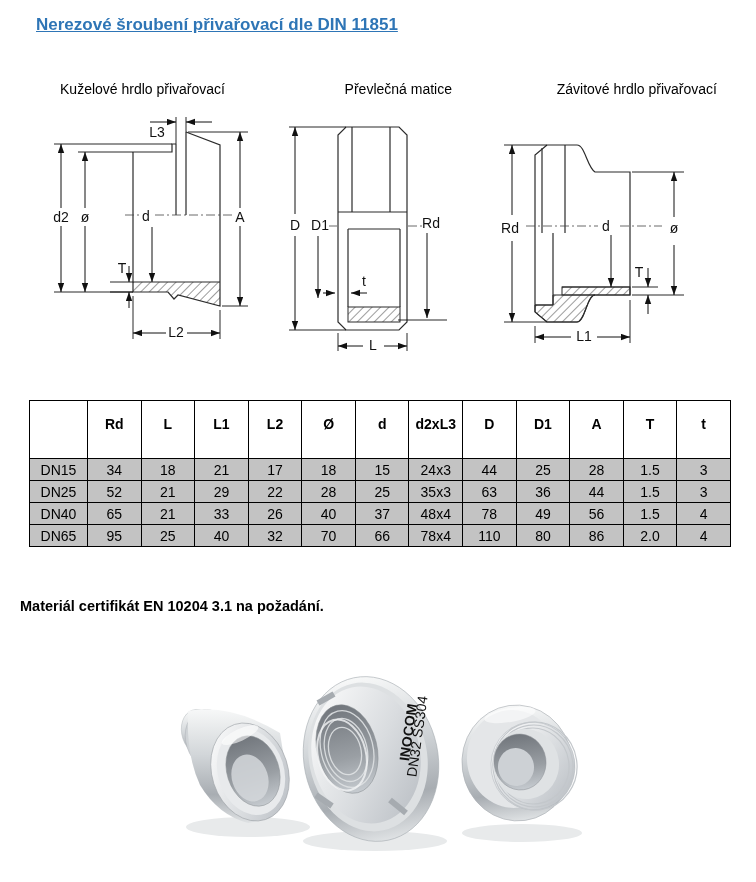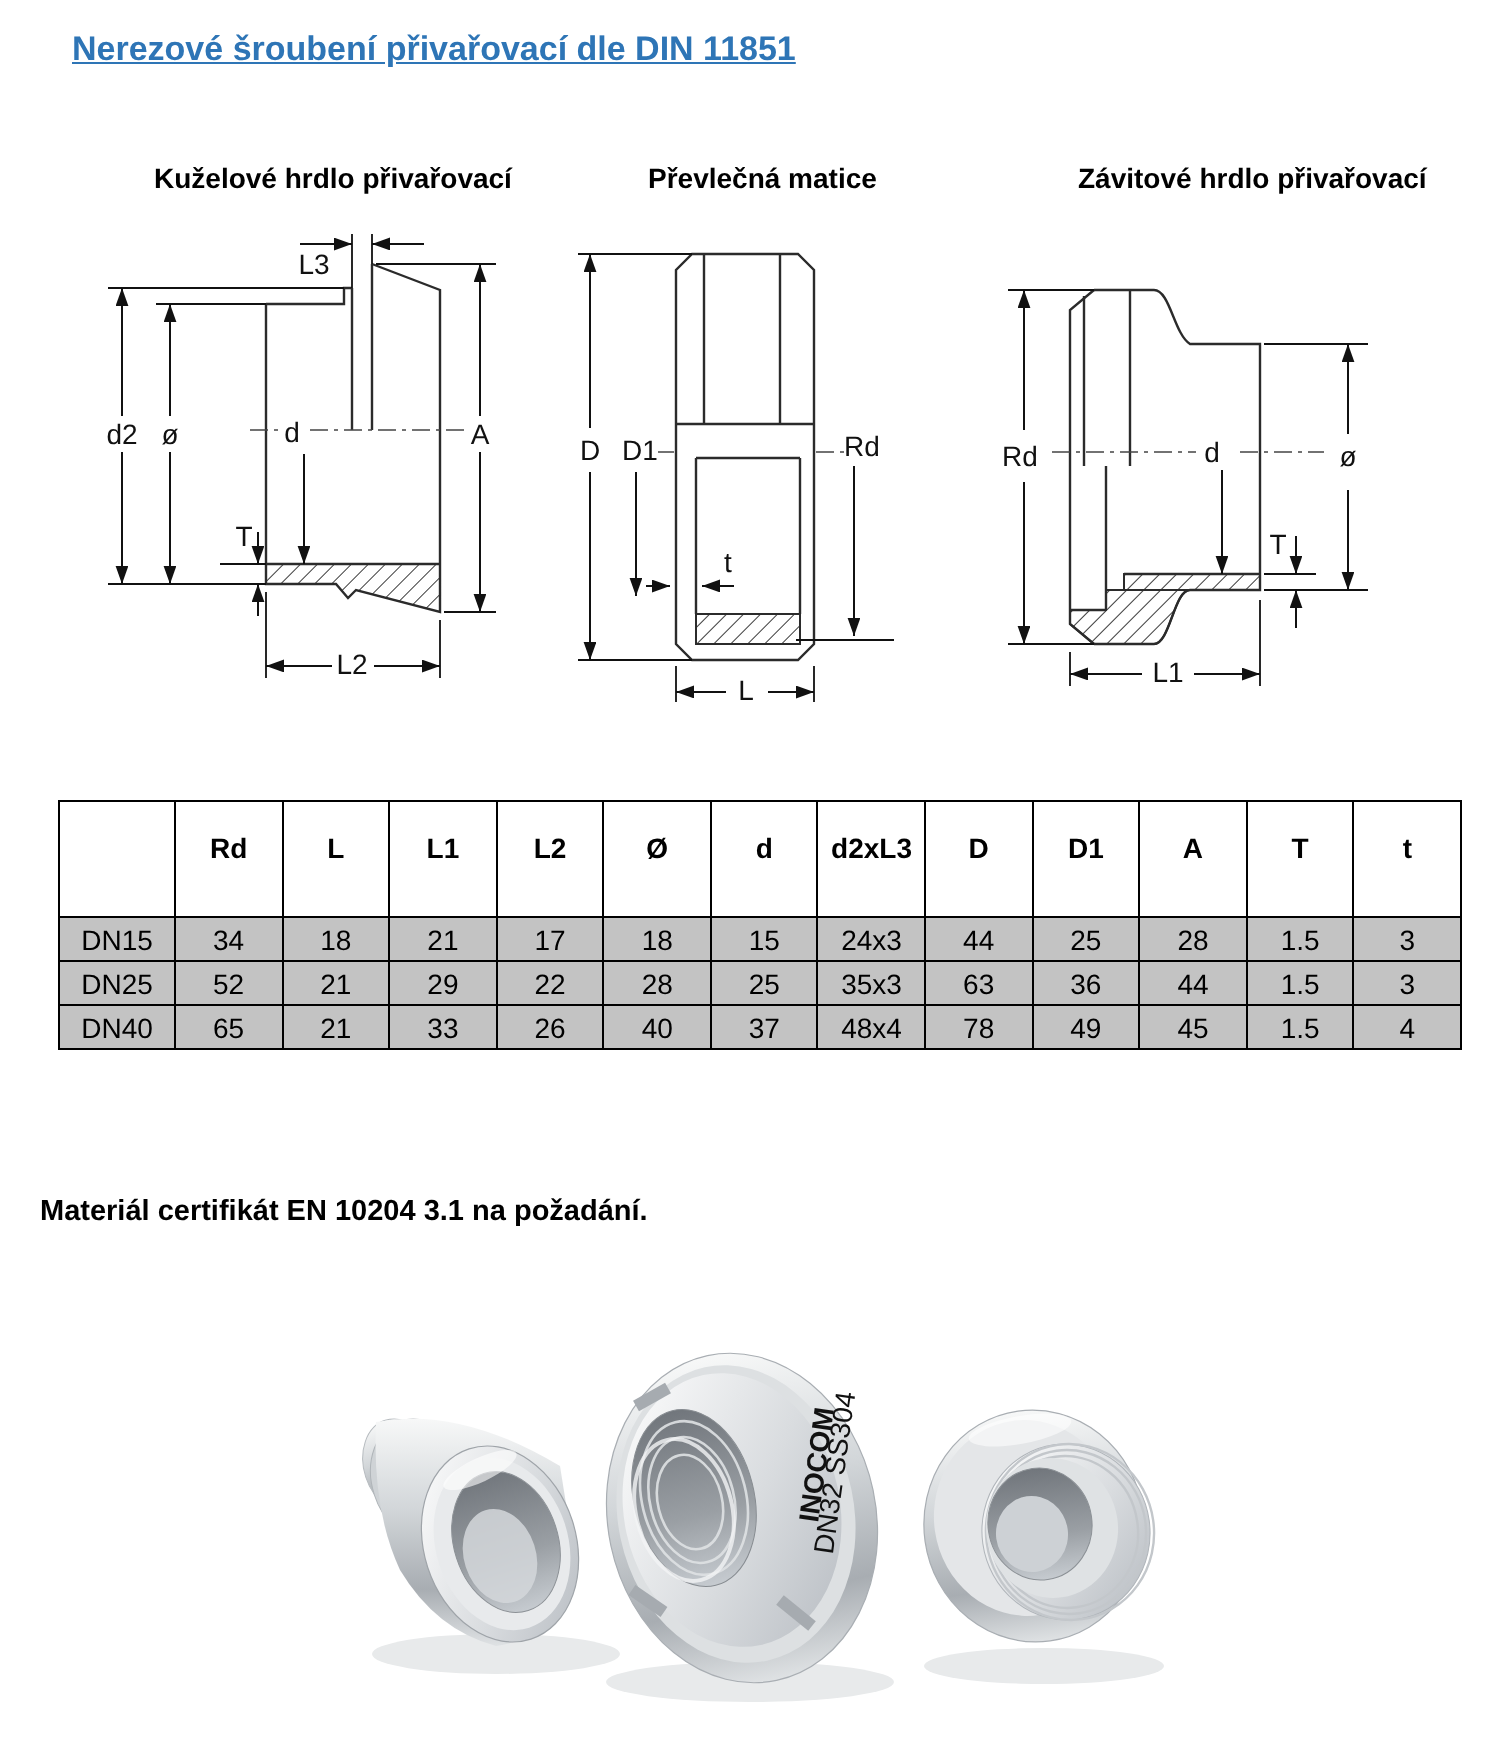--- a/index.html
+++ b/index.html
@@ -5,21 +5,21 @@
   html,body{margin:0;padding:0;}
   body{
     width:756px;height:882px;position:relative;background:#ffffff;
     font-family:"Liberation Sans","DejaVu Sans",sans-serif;color:#000;
     overflow:hidden;
   }
   .title{
     position:absolute;left:36px;top:15px;font-size:17px;font-weight:bold;
     color:var(--title-blue,#2E75B6);text-decoration:underline;
   }
-  .caption{position:absolute;top:81px;font-size:14px;font-weight:bold;text-align:left;margin-left:47px;}
+  .caption{position:absolute;top:81px;font-size:14px;font-weight:normal;text-align:right;}
   .cap1{left:30px;width:195px;}
   .cap2{left:277px;width:175px;}
   .cap3{left:492px;width:225px;}
   .drawing{position:absolute;top:105px;}
   .d1{left:30px;}
   .d2{left:285px;}
   .d3{left:490px;}
   svg text{font-family:"Liberation Sans","DejaVu Sans",sans-serif;font-size:14px;fill:#111;}
   .spec-table{
     position:absolute;left:29px;top:400px;width:702px;
@@ -240,22 +240,37 @@
         <td>DN40</td>
         <td>65</td>
         <td>21</td>
         <td>33</td>
         <td>26</td>
         <td>40</td>
         <td>37</td>
         <td>48x4</td>
         <td>78</td>
         <td>49</td>
-        <td>45</td>
+        <td>56</td>
         <td>1.5</td>
+        <td>4</td>
+      </tr>
+      <tr class="shaded">
+        <td>DN65</td>
+        <td>95</td>
+        <td>25</td>
+        <td>40</td>
+        <td>32</td>
+        <td>70</td>
+        <td>66</td>
+        <td>78x4</td>
+        <td>110</td>
+        <td>80</td>
+        <td>86</td>
+        <td>2.0</td>
         <td>4</td>
       </tr>
     </tbody>
 </table>
 
 <div class="note">Materiál certifikát EN 10204 3.1 na požadání.</div>
 
 <svg class="photo" width="520" height="237" viewBox="0 0 520 237">
   <defs>
     <linearGradient id="mg1" x1="0" y1="0" x2="0" y2="1">

